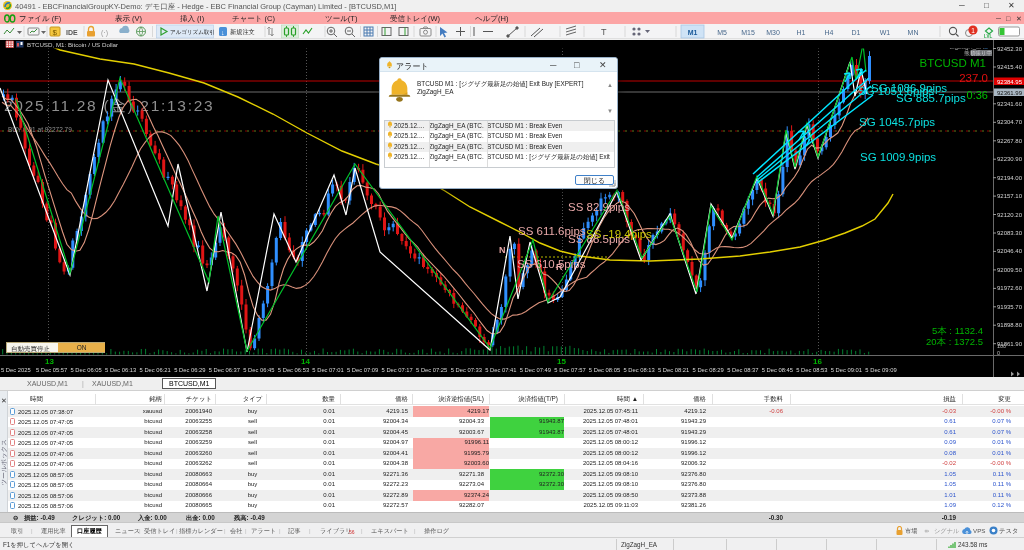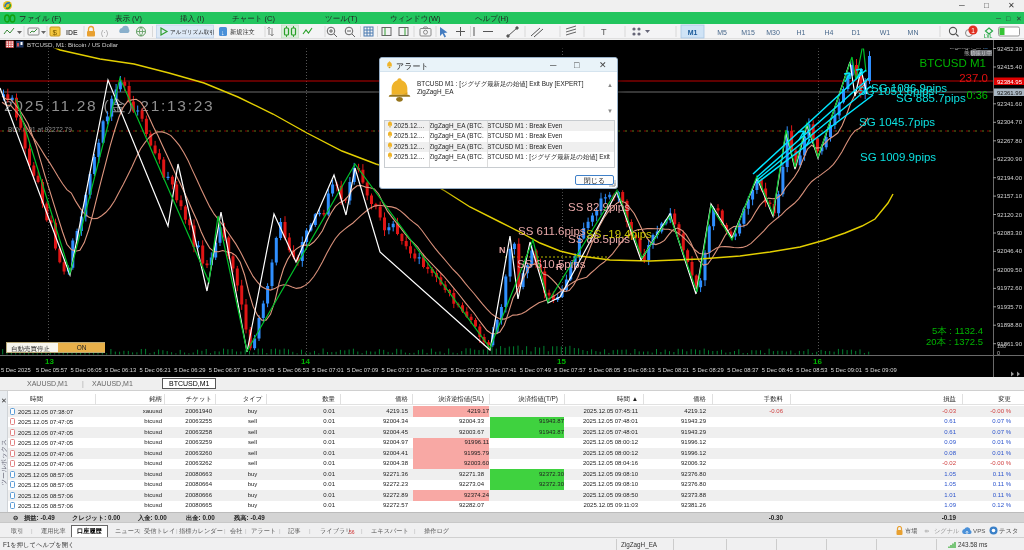--- a/index.html
+++ b/index.html
@@ -1,20 +1,20 @@
 <!DOCTYPE html>
 <html><head><meta charset="utf-8"><title>MT5</title><style>
 *{margin:0;padding:0;box-sizing:border-box}
 html,body{width:1024px;height:550px;overflow:hidden;font-family:"Liberation Sans",sans-serif;background:#f0f0f0;position:relative}
 .abs{position:absolute}
 
 #titlebar{left:0;top:0;width:1024px;height:12px;background:#f0f0f0;font-size:7.5px;color:#333}
 #titlebar .ttl{position:absolute;left:15px;top:2px;color:#555}
 .winbtn{position:absolute;top:0;color:#333;font-size:8px;line-height:11px}
-#menubar{left:0;top:12px;width:1024px;height:12px;background:#22c55e;font-size:7.5px;color:#222}
+#menubar{left:0;top:12px;width:1024px;height:12px;background:#fca5a5;font-size:7.5px;color:#222}
 #menubar span{position:absolute;top:2px}
 #toolbar{left:0;top:24px;width:1024px;height:15px;background:#f4f4f5;border-bottom:1px solid #e0e0e0}
 
 #chart{left:0;top:40px;width:1024px;height:337px;background:#000}
 
 #alert{left:379px;top:57px;width:239px;height:132px;background:#fff;border:1px solid #98b0c8;border-radius:3px;box-shadow:2px 3px 8px rgba(0,0,0,.45);z-index:30}
 #alert .atitle{position:absolute;left:0;top:0;right:0;height:14px;background:#e9f3f9;border-bottom:1px solid #d5e4ef;border-radius:3px 3px 0 0;font-size:8px;color:#222}
 #alert .atitle .txt{position:absolute;left:16px;top:3px}
 #alert .bellsm{position:absolute;left:6px;top:3px;width:7px;height:8px}
 #alert .abtn{position:absolute;top:2px;font-size:9px;color:#444}
@@ -70,37 +70,38 @@
 #statusbar span{position:absolute;top:2.5px}
 #statusbar .ssep{position:absolute;top:1px;width:1px;height:11px;background:#ccc}
 </style></head>
 <body>
 <div class="abs" id="titlebar">
 <svg width="11" height="11" style="position:absolute;left:2px;top:0">
       <circle cx="5.5" cy="5.5" r="4.5" fill="#e8c020"></circle>
       <path d="M3 7a4 4 0 0 1 5-4" stroke="#2878b8" stroke-width="1.6" fill="none"></path>
       <path d="M8 4a3 3 0 0 1-4 4" stroke="#30a030" stroke-width="1.6" fill="none"></path>
     </svg>
+<span class="ttl">40491 - EBCFinancialGroupKY-Demo: デモ口座 - Hedge - EBC Financial Group (Cayman) Limited - [BTCUSD,M1]</span>
 <span class="winbtn" style="left:959px">─</span>
     <span class="winbtn" style="left:984px">□</span>
     <span class="winbtn" style="left:1008px">✕</span>
 </div>
 <div class="abs" id="menubar">
 <svg width="12" height="9" style="position:absolute;left:4px;top:2px">
       <g stroke="#10a010" stroke-width="1.4" fill="none">
         <ellipse cx="3" cy="4.5" rx="2.3" ry="3.5"></ellipse>
         <ellipse cx="8.5" cy="4.5" rx="2.3" ry="3.5"></ellipse>
       </g>
     </svg>
 <span style="left:19px">ファイル (F)</span>
     <span style="left:115px">表示 (V)</span>
     <span style="left:180px">挿入 (I)</span>
     <span style="left:232px">チャート (C)</span>
     <span style="left:325px">ツール(T)</span>
-    <span style="left:390px">ウィンドウ(W)</span>
+    <span style="left:390px">受信トレイ(W)</span>
     <span style="left:475px">ヘルプ(H)</span>
 <span class="winbtn" style="left:996px;top:1px;font-size:7px">─</span>
     <span class="winbtn" style="left:1006px;top:1px;font-size:7px">□</span>
     <span class="winbtn" style="left:1016px;top:1px;font-size:7px">✕</span>
 </div>
 <div class="abs" id="toolbar">
     <svg width="1024" height="15" style="position:absolute;left:0;top:0" xmlns="http://www.w3.org/2000/svg" font-family="'Liberation Sans',sans-serif">
 <g stroke="#888" fill="none" stroke-width="1">
 <path d="M4 10l3-4 3 3 4-5" stroke="#3a8a3a"></path>
         <path d="M16 8l3 3" stroke="none"></path>

